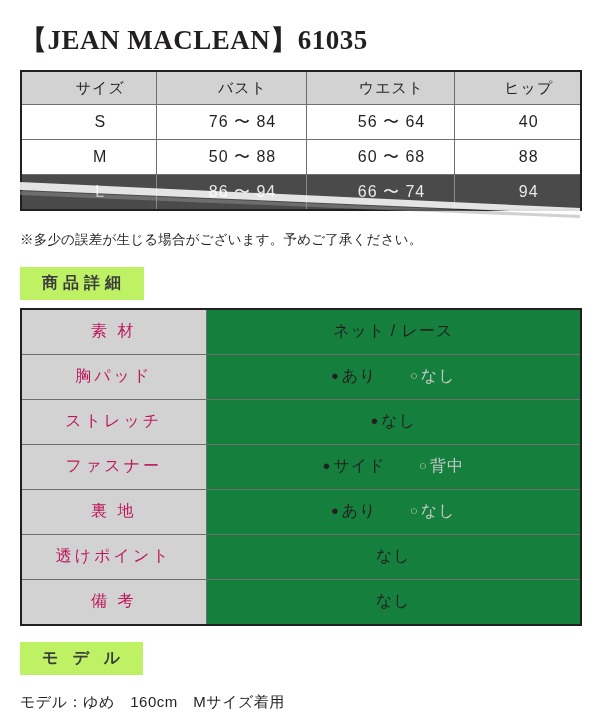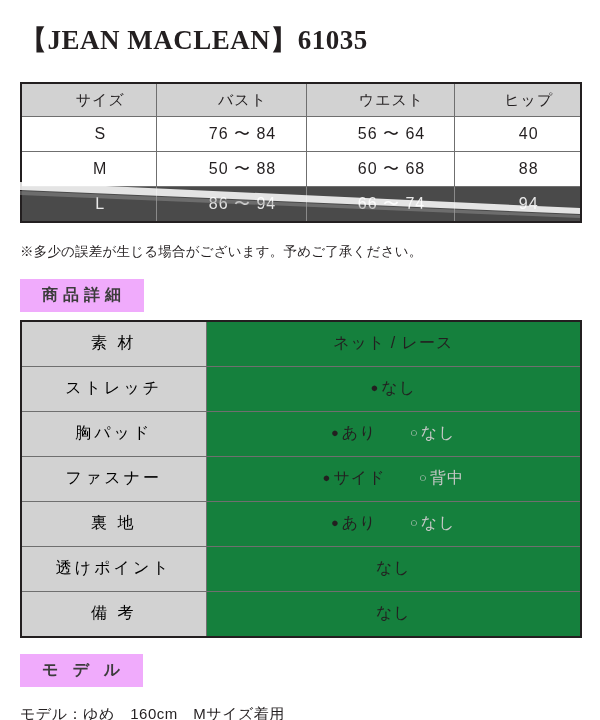--- a/index.html
+++ b/index.html
@@ -22,21 +22,21 @@
     padding: 0 20px;
   }
 
   
   .title {
     font-family: "Liberation Serif", serif;
     font-size: 27px;
     font-weight: bold;
     letter-spacing: 0.5px;
     padding-top: 22px;
-    padding-bottom: 24px;
+    padding-bottom: 12px;
     white-space: nowrap;
   }
 
   
   .size-table {
     width: 560px;
     border-collapse: collapse;
     table-layout: fixed;
     border: 2px solid #231f20;
   }
@@ -84,21 +84,21 @@
     margin-top: 19px;
     font-size: 13.5px;
     line-height: 1.55;
     color: #231f20;
     letter-spacing: 0.2px;
   }
 
   
   .section-head {
     display: inline-block;
-    background: #f0abfc;
+    background: #bef264;
     color: #3c3c3c;
     font-size: 16px;
     font-weight: bold;
     letter-spacing: 5px;
     padding: 6px 18px 6px 22px;
     margin-top: 16px;
     margin-bottom: 8px;
   }
 
   
@@ -115,21 +115,21 @@
     border: 1px solid #6f6f6f;
     height: 42px;
     vertical-align: middle;
     font-weight: normal;
   }
   .detail-table th {
     background: #d2d2d2;
     text-align: center;
     font-size: 16px;
     letter-spacing: 3px;
-    color: #000000;
+    color: #be185d;
   }
   .detail-table td {
     background: #15803d;
     text-align: center;
     font-size: 16px;
     letter-spacing: 1px;
   }
   .opt {
     display: inline-block;
     margin: 0 14px;
@@ -211,33 +211,33 @@
     <colgroup>
         <col class="k">
         <col class="v">
       </colgroup>
     <tbody>
       <tr>
         <th>素 材</th>
         <td>ネット / レース</td>
       </tr>
       <tr>
-        <th>ストレッチ</th>
-        <td>
-          <span class="opt"><span class="dot">●</span><span>なし</span></span>
-        </td>
-      </tr>
-      <tr>
         <th>胸パッド</th>
         <td>
           <span class="opt"><span class="dot">●</span><span>あり</span></span>
           <span class="opt off"><span class="dot">○</span><span>なし</span></span>
         </td>
       </tr>
       <tr>
+        <th>ストレッチ</th>
+        <td>
+          <span class="opt"><span class="dot">●</span><span>なし</span></span>
+        </td>
+      </tr>
+      <tr>
         <th>ファスナー</th>
         <td>
           <span class="opt"><span class="dot">●</span><span>サイド</span></span>
           <span class="opt off"><span class="dot">○</span><span>背中</span></span>
         </td>
       </tr>
       <tr>
         <th>裏 地</th>
         <td>
           <span class="opt"><span class="dot">●</span><span>あり</span></span>

